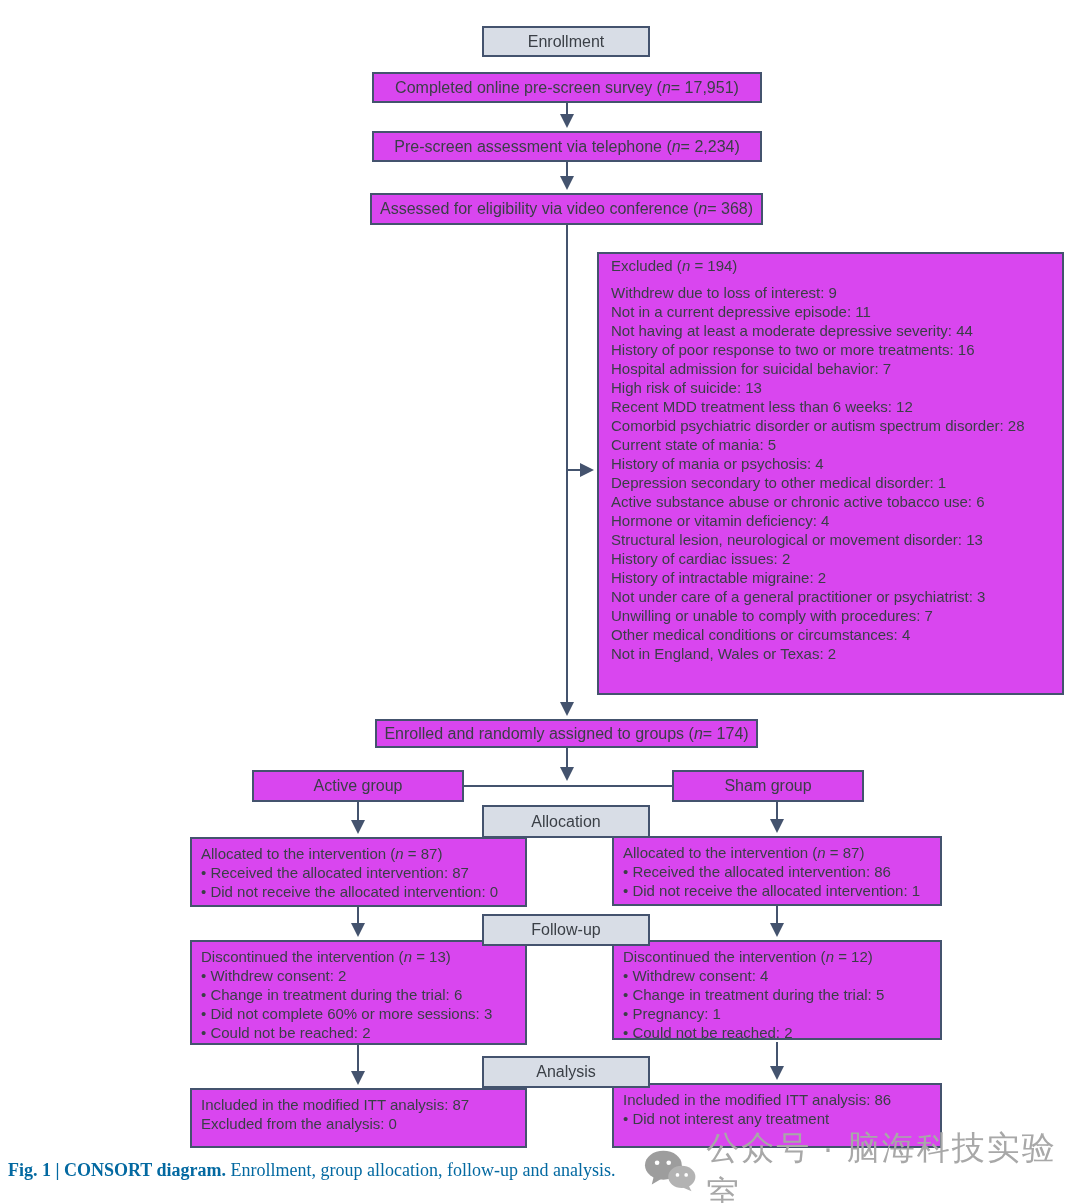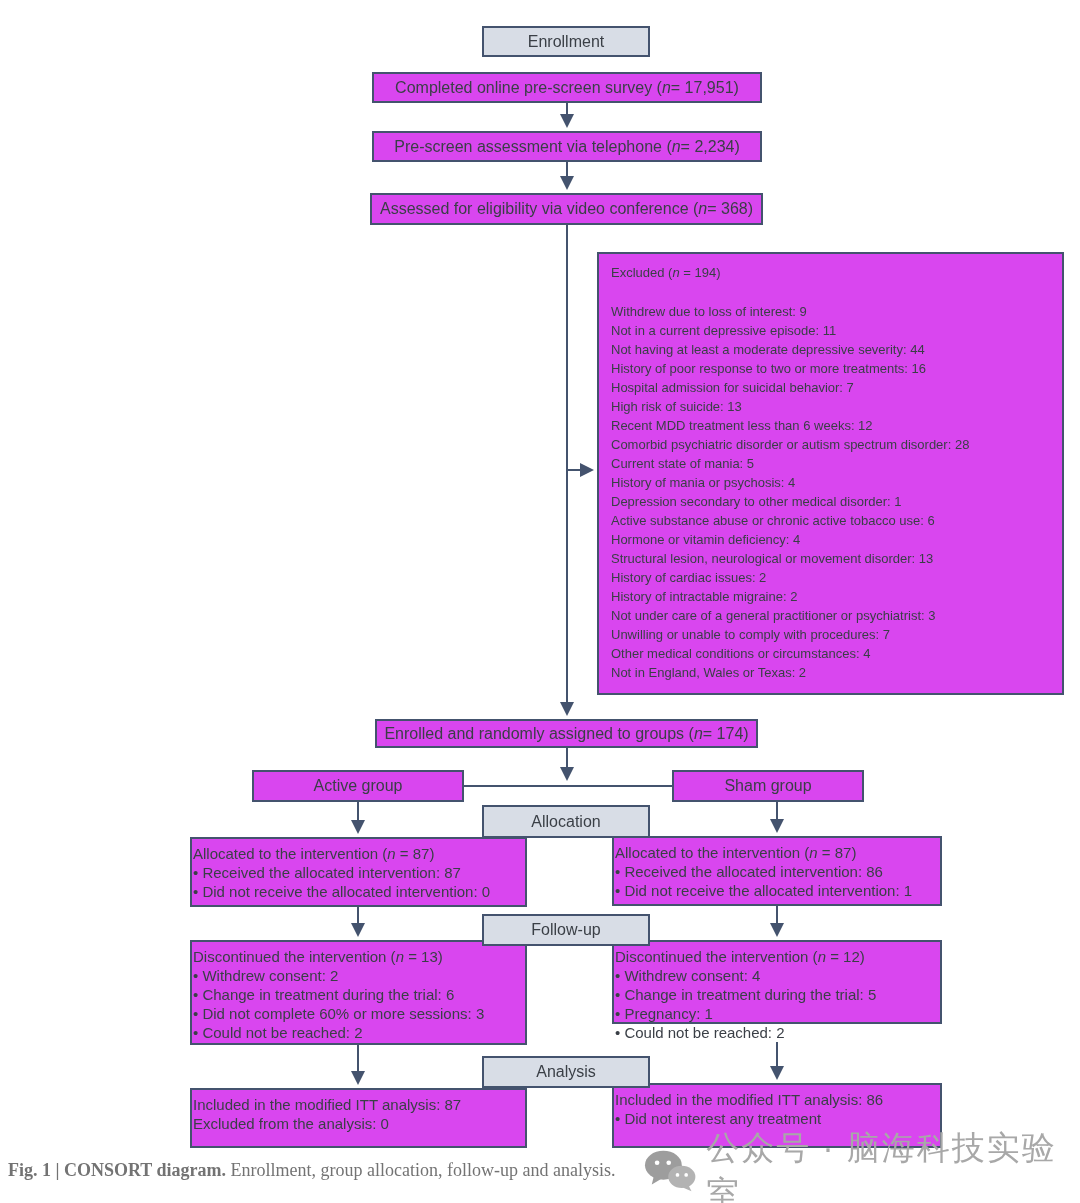--- a/index.html
+++ b/index.html
@@ -4,27 +4,27 @@
 <style>
   html,body{margin:0;padding:0;background:#fff;}
   .canvas{position:relative;width:1080px;height:1203px;background:#ffffff;
           font-family:"Liberation Sans",sans-serif;color:#3a3f46;overflow:hidden;}
   .overlay{position:absolute;left:0;top:0;z-index:1;}
   .box{position:absolute;background:#d946ef;border:2px solid #44536e;box-sizing:border-box;z-index:2;}
   .cbox{display:flex;align-items:center;justify-content:center;text-align:center;
         font-size:16px;line-height:18px;}
   .stage{position:absolute;background:#d8dde6;border:2px solid #44536e;box-sizing:border-box;
          display:flex;align-items:center;justify-content:center;font-size:16px;z-index:3;}
-  .tbox{font-size:15px;line-height:19px;padding:5px 1px;}
+  .tbox{font-size:15px;line-height:19px;padding:5px 9px;}
   .tbox .li{white-space:nowrap;}
-  .xbox{font-size:13px;line-height:19px;padding:9px 12px;}
-  .xlist{margin-top:20px;}
+  .xbox{font-size:15px;line-height:19px;padding:2px 12px;}
+  .xlist{margin-top:8px;}
   i{font-style:italic;}
   .caption{position:absolute;left:8px;top:1160px;z-index:4;width:760px;
-           font-family:"Liberation Serif",serif;font-size:18px;color:#737373;}
+           font-family:"Liberation Serif",serif;font-size:18px;color:#0369a1;}
   .caption b{font-weight:bold;}
   .wm{position:absolute;left:644px;top:1126px;z-index:5;display:flex;align-items:center;gap:10px;
       color:#a8a8a8;font-size:33px;letter-spacing:2px;font-family:"Liberation Sans",sans-serif;}
 </style>
 </head>
 <body>
 
 <div class="canvas">
 
   <svg class="overlay" width="1080" height="1203" viewBox="0 0 1080 1203">
@@ -117,21 +117,21 @@
   <div class="box tbox" style="left:190px;top:940px;width:337px;height:105px;">
     <div class="nfmt">Discontinued the intervention (<i>n</i> = 13)</div>
     <div>
         <div class="li">• Withdrew consent: 2</div>
         <div class="li">• Change in treatment during the trial: 6</div>
         <div class="li">• Did not complete 60% or more sessions: 3</div>
         <div class="li">• Could not be reached: 2</div>
       </div>
   </div>
 
-  <div class="box tbox" style="left:612px;top:940px;width:330px;height:84px;">
+  <div class="box tbox" style="left:612px;top:940px;width:330px;height:100px;">
     <div class="nfmt">Discontinued the intervention (<i>n</i> = 12)</div>
     <div>
         <div class="li">• Withdrew consent: 4</div>
         <div class="li">• Change in treatment during the trial: 5</div>
         <div class="li">• Pregnancy: 1</div>
         <div class="li">• Could not be reached: 2</div>
       </div>
   </div>
 
   <div class="stage" style="left:482px;top:1056px;width:168px;height:32px;">

